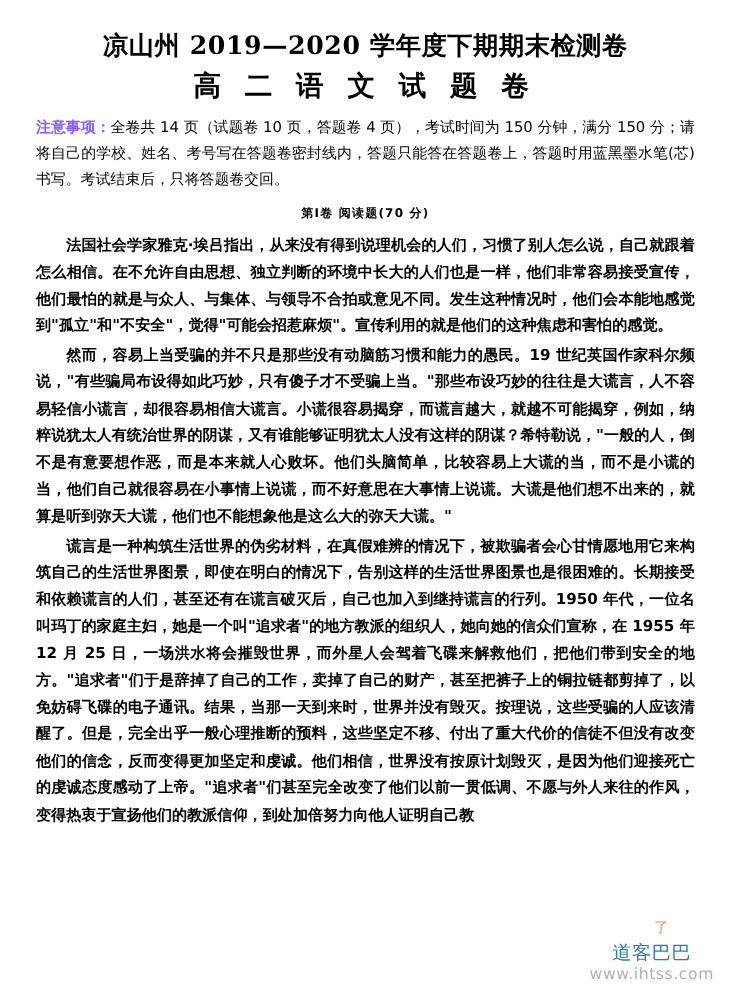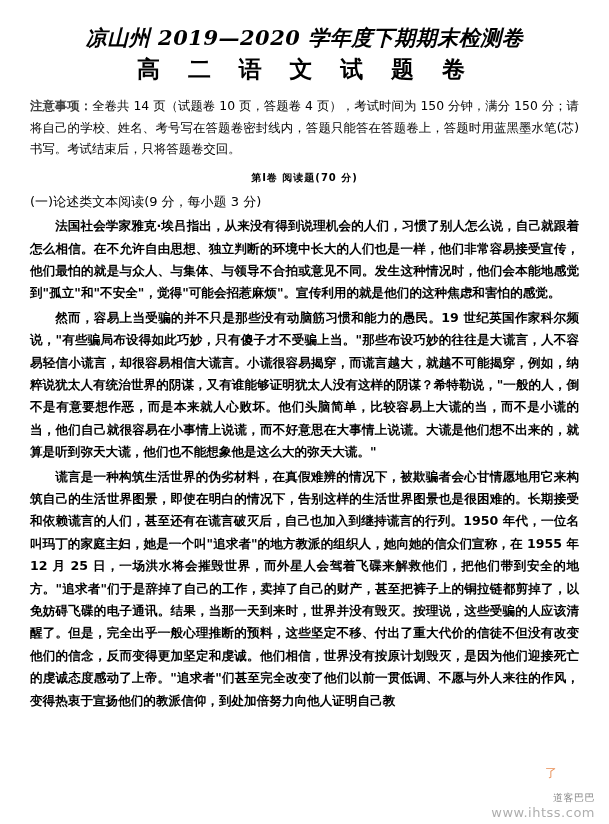--- a/index.html
+++ b/index.html
@@ -23,40 +23,39 @@
     position: relative;
   }
   .title-main {
     text-align: center;
     font-family: "DejaVu Serif", "Liberation Serif", serif;
     font-weight: bold;
     font-size: 21px;
     letter-spacing: 0.5px;
     margin: 6px 0 2px 0;
     line-height: 1.3;
-    font-style: italic;
   }
   .title-sub {
     text-align: center;
-    font-family: Liberation Mono, monospace;
+    font-family: Liberation Serif, serif;
     font-weight: bold;
     font-size: 23px;
     letter-spacing: 7px;
     margin: 6px 0 8px 0;
     line-height: 1.3;
   }
   .notice {
     font-size: 12.4px;
     line-height: 1.72;
     text-align: justify;
     margin: 4px 0 2px 0;
   }
   .notice .lbl {
     font-weight: bold;
-    color: #404040;
+    color: #8b5cf6;
   }
   .section-head {
     text-align: center;
     font-weight: bold;
     font-size: 10px;
     margin: 12px 0 8px 0;
     letter-spacing: 1px;
   }
   .head1 {
     font-weight: bold;
@@ -82,24 +81,25 @@
     font-weight: bold;
   }
   .watermark {
     position: absolute;
     right: 14px;
     bottom: 4px;
     text-align: right;
     pointer-events: none;
   }
   .wm-line1 {
-    color: #737373;
-    font-size: 10px;
+    color: #0369a1;
+    font-size: 16px;
     opacity: 0.85;
     letter-spacing: 0.5px;
+    text-align: center;
   }
   .wm-line2 {
     color: #9a9a9a;
     font-size: 13px;
     opacity: 0.8;
     letter-spacing: 0.5px;
   }
   .wm-float {
     position: absolute;
     right: 52px;
@@ -116,21 +116,20 @@
 
   <div class="title-main">凉山州 2019—2020 学年度下期期末检测卷</div>
   <div class="title-sub">高 二 语 文 试 题 卷</div>
 
   <div class="notice">
     <span class="lbl">注意事项：</span><span>全卷共 14 页（试题卷 10 页，答题卷 4 页），考试时间为 150 分钟，满分 150 分；请将自己的学校、姓名、考号写在答题卷密封线内，答题只能答在答题卷上，答题时用蓝黑墨水笔(芯)书写。考试结束后，只将答题卷交回。</span>
   </div>
 
   <div class="section-head">第Ⅰ卷 阅读题(70 分)</div>
 
-  <div class="head2">(一)论述类文本阅读(9 分，每小题 3 分)</div>
 
 
   <div class="p para-gap">法国社会学家雅克·埃吕指出，从来没有得到说理机会的人们，习惯了别人怎么说，自己就跟着怎么相信。在不允许自由思想、独立判断的环境中长大的人们也是一样，他们非常容易接受宣传，他们最怕的就是与众人、与集体、与领导不合拍或意见不同。发生这种情况时，他们会本能地感觉到"孤立"和"不安全"，觉得"可能会招惹麻烦"。宣传利用的就是他们的这种焦虑和害怕的感觉。</div>
   <div class="p para-gap">然而，容易上当受骗的并不只是那些没有动脑筋习惯和能力的愚民。19 世纪英国作家科尔频说，"有些骗局布设得如此巧妙，只有傻子才不受骗上当。"那些布设巧妙的往往是大谎言，人不容易轻信小谎言，却很容易相信大谎言。小谎很容易揭穿，而谎言越大，就越不可能揭穿，例如，纳粹说犹太人有统治世界的阴谋，又有谁能够证明犹太人没有这样的阴谋？希特勒说，"一般的人，倒不是有意要想作恶，而是本来就人心败坏。他们头脑简单，比较容易上大谎的当，而不是小谎的当，他们自己就很容易在小事情上说谎，而不好意思在大事情上说谎。大谎是他们想不出来的，就算是听到弥天大谎，他们也不能想象他是这么大的弥天大谎。"</div>
   <div class="p para-gap">谎言是一种构筑生活世界的伪劣材料，在真假难辨的情况下，被欺骗者会心甘情愿地用它来构筑自己的生活世界图景，即使在明白的情况下，告别这样的生活世界图景也是很困难的。长期接受和依赖谎言的人们，甚至还有在谎言破灭后，自己也加入到继持谎言的行列。1950 年代，一位名叫玛丁的家庭主妇，她是一个叫"追求者"的地方教派的组织人，她向她的信众们宣称，在 1955 年 12 月 25 日，一场洪水将会摧毁世界，而外星人会驾着飞碟来解救他们，把他们带到安全的地方。"追求者"们于是辞掉了自己的工作，卖掉了自己的财产，甚至把裤子上的铜拉链都剪掉了，以免妨碍飞碟的电子通讯。结果，当那一天到来时，世界并没有毁灭。按理说，这些受骗的人应该清醒了。但是，完全出乎一般心理推断的预料，这些坚定不移、付出了重大代价的信徒不但没有改变他们的信念，反而变得更加坚定和虔诚。他们相信，世界没有按原计划毁灭，是因为他们迎接死亡的虔诚态度感动了上帝。"追求者"们甚至完全改变了他们以前一贯低调、不愿与外人来往的作风，变得热衷于宣扬他们的教派信仰，到处加倍努力向他人证明自己教</div>
 
   <div class="wm-float">了</div>
 
   <div class="watermark">
     <div class="wm-line1">道客巴巴</div>

